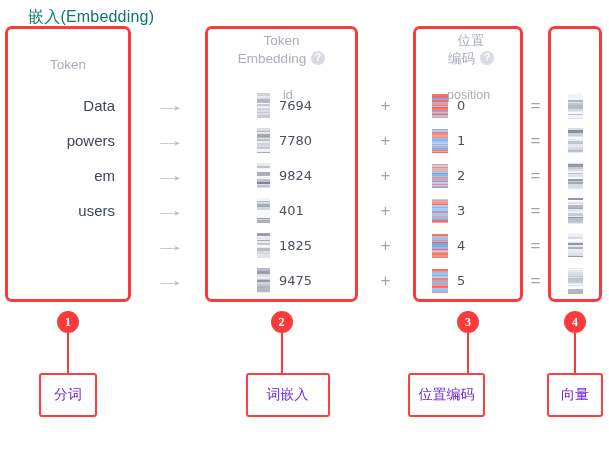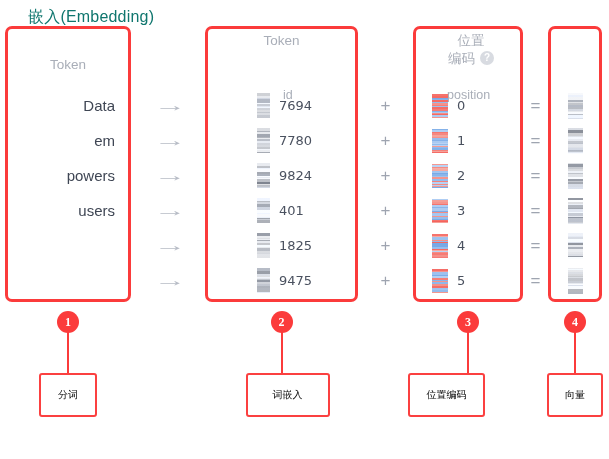--- a/index.html
+++ b/index.html
@@ -149,22 +149,22 @@
     position: absolute;
     width: 2px;
     background: #fb3b3b;
     z-index: 2;
   }
   .callout {
     position: absolute;
     border: 2px solid #fb4040;
     border-radius: 3px;
     background: #ffffff;
-    color: #000000;
-    font-size: 10px;
+    color: #6d28d9;
+    font-size: 14px;
     display: flex;
     align-items: center;
     justify-content: center;
     height: 44px;
     z-index: 3;
     white-space: nowrap;
   }
 </style>
 </head>
 <body>
@@ -177,41 +177,44 @@
   <div class="panel" id="panel-2"></div>
   <div class="panel" id="panel-3"></div>
   <div class="panel" id="panel-4"></div>
 
   <div class="col-head" id="head-1">
     <span class="head-line">Token</span>
   </div>
 
   <div class="col-head" id="head-2">
     <span class="head-line">Token</span>
+    <span class="head-line">
+      <span class="head-inline">Embedding</span><span class="help-icon">?</span>
+    </span>
   </div>
 
   <div class="col-head" id="head-3">
     <span class="head-line">位置</span>
     <span class="head-line">
       <span class="head-inline">编码</span><span class="help-icon">?</span>
     </span>
   </div>
 
   <div class="sublabel" id="sub-id">id</div>
   <div class="sublabel" id="sub-pos">position</div>
 
   <div class="rows" id="rows-1">
       <div class="row">
         <span class="token-word">Data</span>
       </div>
       <div class="row">
+        <span class="token-word">powers</span>
+      </div>
+      <div class="row">
         <span class="token-word">em</span>
-      </div>
-      <div class="row">
-        <span class="token-word">powers</span>
       </div>
       <div class="row">
         <span class="token-word">users</span>
       </div>
     </div>
 
   <div class="ops" id="ops-arrow">
       <div class="row">
         <span class="op-arrow">→</span>
       </div>

